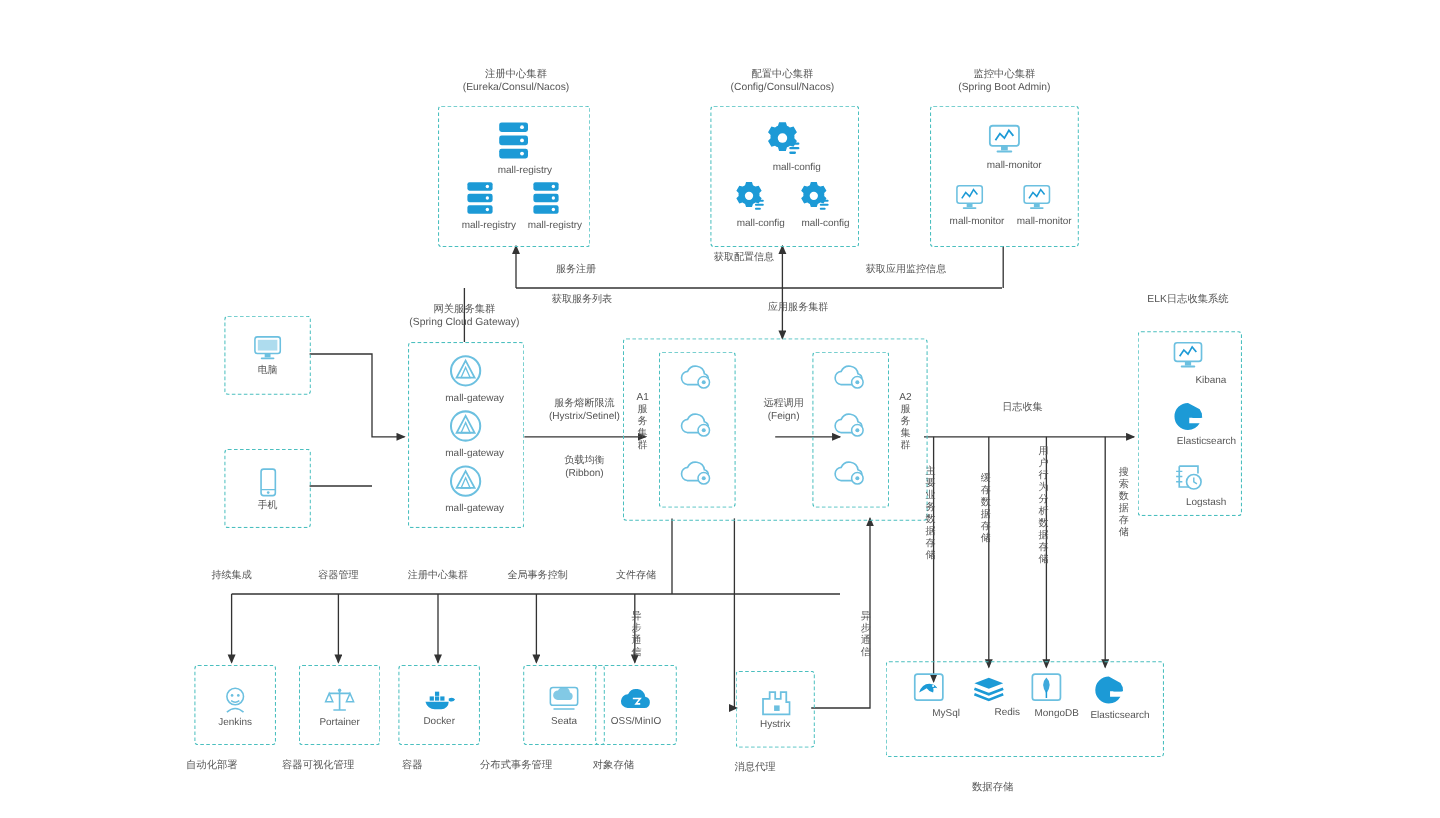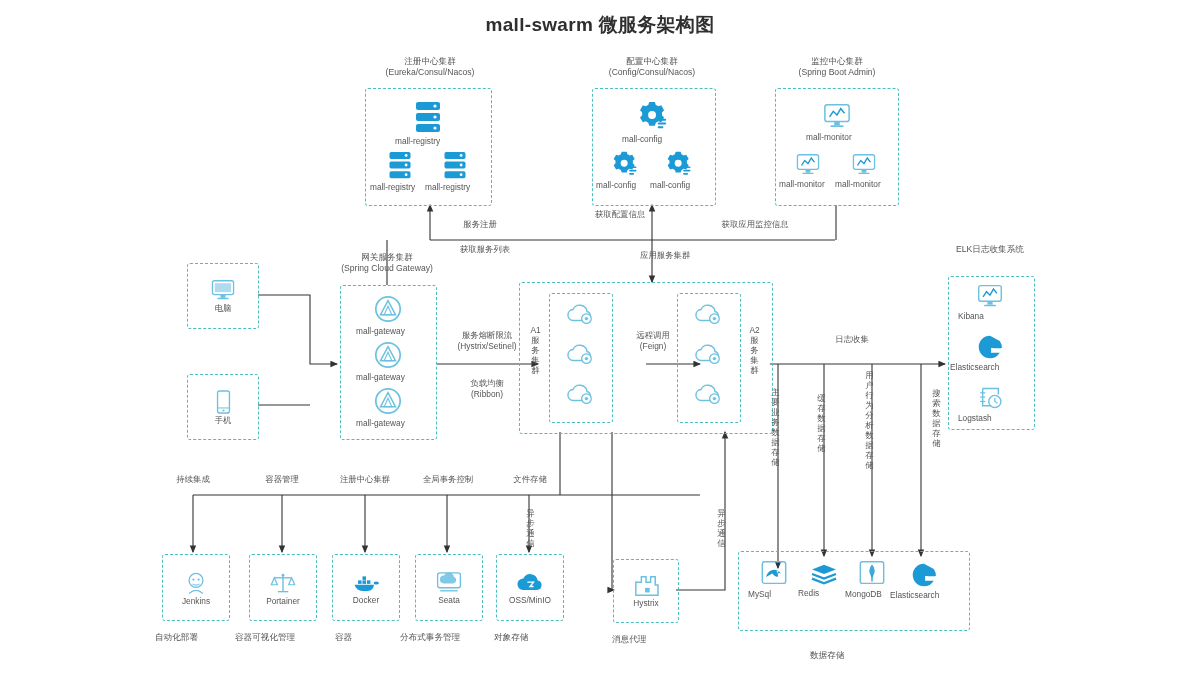--- a/index.html
+++ b/index.html
@@ -10,35 +10,34 @@
 
   .title{position:absolute;left:0;top:12px;width:1200px;text-align:center;
          font-size:19px;font-weight:bold;color:#2f2f2f;letter-spacing:.3px;}
 
   .grp{position:absolute;border:1.6px dashed #4bbfbf;border-radius:3px;background:rgba(255,255,255,0);}
   .grp.inner{border:1.4px dashed #4bbfbf;}
   .cap{position:absolute;text-align:center;font-size:8.6px;line-height:11px;color:#555;white-space:pre-line;}
   .lbl{position:absolute;font-size:8.4px;color:#555;text-align:center;line-height:11px;white-space:pre-line;}
   .vlbl{position:absolute;font-size:8.4px;color:#555;line-height:10px;width:11px;text-align:center;word-break:break-all;}
 
-  .node{position:absolute;text-align:left;}
+  .node{position:absolute;text-align:right;}
   .node .nm{font-size:8.3px;color:#555;margin-top:2px;line-height:10px;white-space:nowrap;}
   .ico{display:block;margin:0 auto;}
 
   .cellbox{position:absolute;border:1.5px dashed #4bbfbf;border-radius:3px;
            display:flex;flex-direction:column;align-items:center;justify-content:center;}
   .cellbox .nm{font-size:8.3px;color:#555;margin-top:0;white-space:nowrap;}
   .undercap{position:absolute;font-size:8.6px;color:#555;}
 </style>
 </head>
 <body>
 
 <div id="canvas">
 
-  <div class="title">mall-swarm 微服务架构图</div>
 
   <svg class="lines" viewBox="0 0 1200 682">
     <defs>
       <marker id="ah" markerWidth="7" markerHeight="7" refX="6" refY="3" orient="auto">
         <path d="M0,0 L7,3 L0,6 z" fill="#333"></path>
       </marker>
     </defs>
     <g stroke="#333" stroke-width="1.1" fill="none">
 
       <path d="M258,295 L310,295 L310,364 L337,364" marker-end="url(#ah)"></path>
@@ -377,21 +376,21 @@
       <rect x="13" y="10" width="4" height="4" fill="#1c9ad6"></rect>
       <rect x="18" y="10" width="4" height="4" fill="#1c9ad6"></rect>
       <rect x="13" y="5.5" width="4" height="4" fill="#1c9ad6"></rect>
       <path d="M4 15 h22 a7 7 0 0 1-7 7 h-6 a9 9 0 0 1-9-7 z" fill="#1c9ad6"></path>
       <path d="M26 12 q4-2 6 1 q-2 3-6 1 z" fill="#1c9ad6"></path>
     </svg>
     <div class="nm">Docker</div>
   </div>
   <div class="undercap" style="left:335px;top:632px;width:60px;">容器</div>
 
-  <div class="cellbox" style="left:415px;top:554px;width:66px;height:65px;">
+  <div class="cellbox" style="left:436px;top:554px;width:66px;height:65px;">
     <svg class="ico" width="28" height="25" viewBox="0 0 32 28">
       <rect x="3" y="3" width="26" height="17" rx="2.5" fill="none" stroke="#6cc0e0" stroke-width="1.5"></rect>
       <path d="M10 15 a4.5 4.5 0 0 1 0.3-9 a6 6 0 0 1 11.4 1.7 a3.8 3.8 0 0 1-0.4 7.3 z" fill="#6cc0e0" opacity="0.85"></path>
       <line x1="6" y1="23.5" x2="26" y2="23.5" stroke="#6cc0e0" stroke-width="1.5"></line>
     </svg>
     <div class="nm">Seata</div>
   </div>
   <div class="undercap" style="left:400px;top:632px;width:95px;">分布式事务管理</div>
 
   <div class="cellbox" style="left:496px;top:554px;width:66px;height:65px;">

